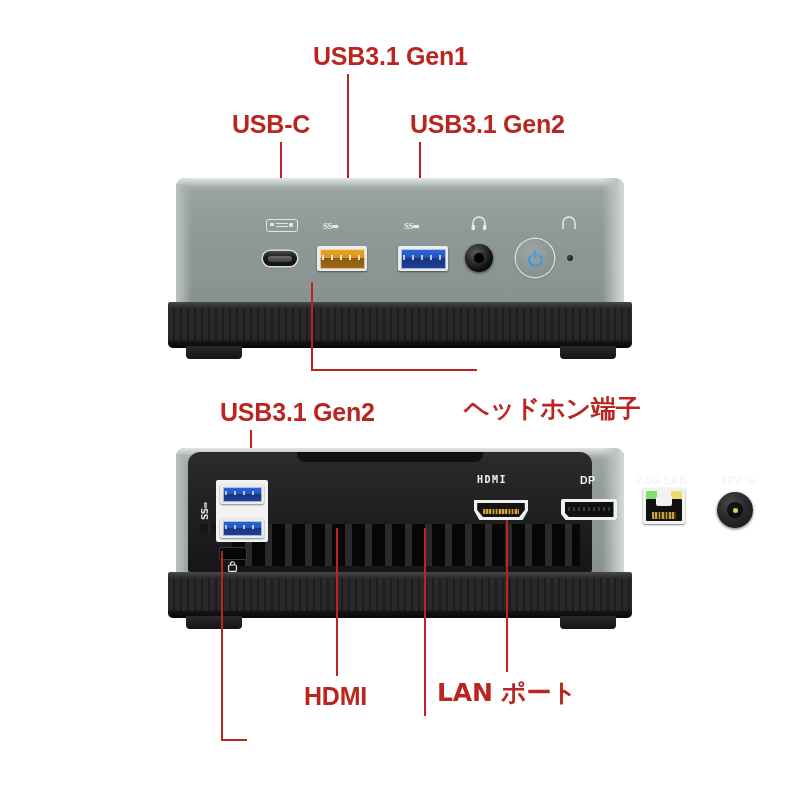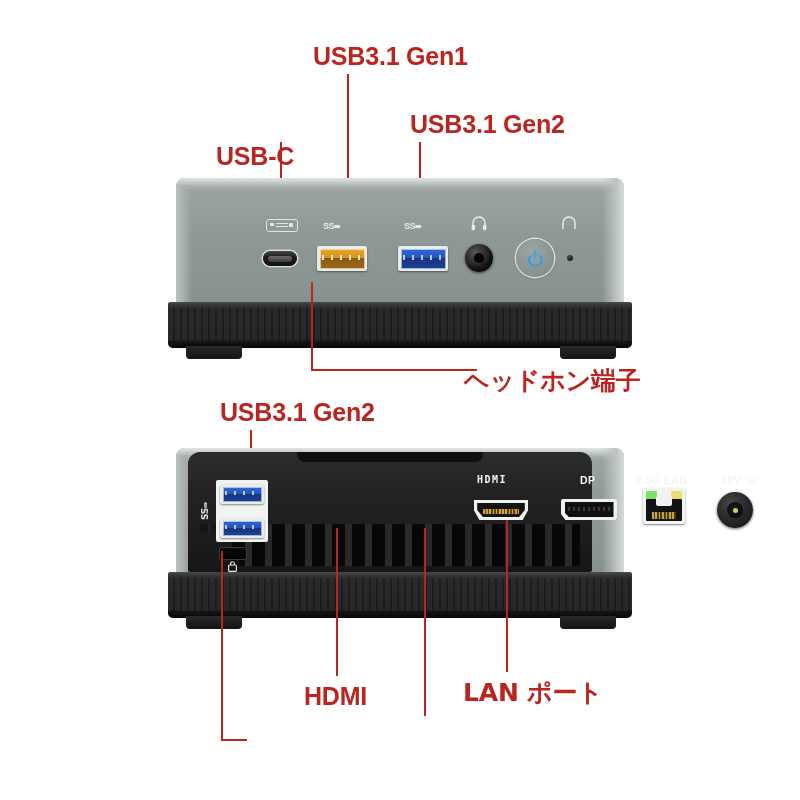--- a/index.html
+++ b/index.html
@@ -75,21 +75,21 @@
     background:linear-gradient(180deg,#2a2a2c,#141415);
     border-radius:0 0 4px 4px;
   }
 
   
   .ico-usbc{width:30px;height:11px;border:1.3px solid #dfe5e3;border-radius:3px;position:absolute;}
   .ico-usbc i{position:absolute;display:block;background:#dfe5e3;}
 
   
   .ico-ss{position:absolute;color:#e6ebe9;font-size:9px;font-weight:700;letter-spacing:-.5px;
-          font-family:Liberation Sans, sans-serif;}
+          font-family:Liberation Serif, serif;}
 
   
   .ico-hp{position:absolute;}
 
   
   .port-usbc{
     position:absolute;width:34px;height:15px;border-radius:8px;
     background:linear-gradient(180deg,#4a4a4a,#1d1d1d 40%,#111 100%);
     box-shadow:0 0 0 1.6px #d8ddda,0 1px 2px rgba(0,0,0,.5);
   }
@@ -251,21 +251,21 @@
     box-shadow:0 0 0 1px #3a3a3c;
   }
   .klock-glyph{position:absolute;color:#e8ece9;font-size:8px;font-family:"DejaVu Sans",sans-serif;}
 </style>
 </head>
 <body>
 
 <div id="stage">
 
   <div class="label en" style="left:313px;top:44px;">USB3.1 Gen1</div>
-  <div class="label en" style="left:216px;top:112px;margin-top:32px;">USB-C</div>
+  <div class="label en" style="left:232px;top:112px;">USB-C</div>
   <div class="label en" style="left:410px;top:112px;">USB3.1 Gen2</div>
 
   <div class="leader" style="left:347px;top:74px;height:172px;"></div>
   <div class="leader" style="left:280px;top:142px;height:117px;"></div>
   <div class="leader" style="left:419px;top:142px;height:110px;"></div>
 
   <div class="unit" style="left:168px;top:178px;width:464px;height:185px;">
 
     <div class="chassis" style="left:8px;top:0;width:448px;height:128px;">
       <div class="chassis-top"></div>
@@ -321,21 +321,21 @@
     <div class="base" style="left:0;top:124px;width:464px;height:46px;">
       <div class="base-lip"></div>
       <div class="ribs"></div>
       <div class="base-shadow"></div>
     </div>
     <div class="foot" style="left:18px;top:168px;"></div>
     <div class="foot" style="left:392px;top:168px;"></div>
   </div>
 
   <div class="leader" style="left:311px;top:282px;height:88px;"></div>
-  <div class="label jp" style="left:464px;top:368px;">ヘッドホン端子</div>
+  <div class="label jp" style="left:464px;top:396px;">ヘッドホン端子</div>
   <div class="leader h" style="left:311px;top:369px;width:166px;height:2px;"></div>
 
   <div class="label en" style="left:220px;top:400px;">USB3.1 Gen2</div>
   <div class="leader" style="left:250px;top:430px;height:99px;"></div>
 
   <div class="unit" style="left:168px;top:448px;width:464px;height:185px;">
 
     <div class="chassis" style="left:8px;top:0;width:448px;height:128px;">
       <div class="chassis-top"></div>
     </div>
@@ -410,15 +410,15 @@
 
   <div class="leader" style="left:221px;top:551px;height:190px;"></div>
   <div class="leader h" style="left:221px;top:739px;width:26px;height:2px;"></div>
 
   <div class="leader" style="left:336px;top:528px;height:148px;"></div>
   <div class="label en" style="left:304px;top:684px;">HDMI</div>
 
   <div class="leader" style="left:424px;top:528px;height:188px;"></div>
 
   <div class="leader" style="left:506px;top:520px;height:152px;"></div>
-  <div class="label jp" style="left:463px;top:680px;">LAN ポート</div>
+  <div class="label jp" style="left:437px;top:680px;">LAN ポート</div>
 
 </div>
 
 </body></html>

